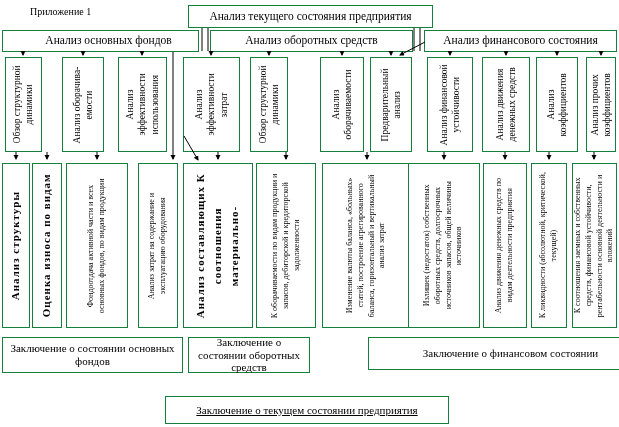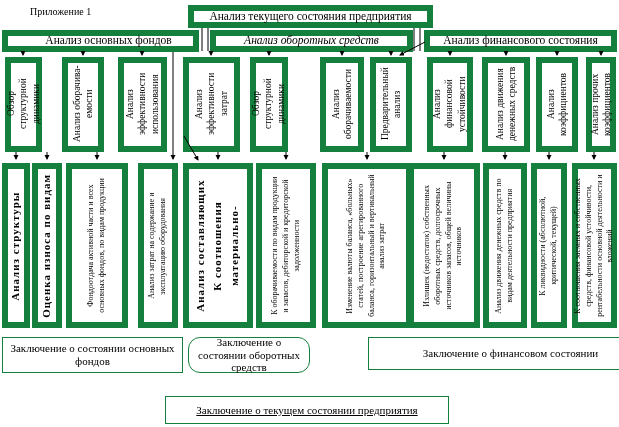--- a/index.html
+++ b/index.html
@@ -3,21 +3,21 @@
 <meta charset="utf-8">
 <style>
   * { margin:0; padding:0; box-sizing:border-box; }
   html,body { background:#fff; }
   #canvas {
     position:relative; width:619px; height:427px; background:#fff;
     font-family:"Liberation Serif","DejaVu Serif",serif; color:#000;
     overflow:hidden;
   }
   .hbox, .vbox {
-    position:absolute; border:6px solid #15803d; background:#fff;
+    position:absolute; border:1px solid #15803d; background:#fff;
     display:flex; align-items:center; justify-content:center;
     text-align:center;
   }
   .hbox { font-size:11.5px; line-height:1.15; padding:1px 3px; }
   .vtext {
     writing-mode:vertical-rl; transform:rotate(180deg);
     text-align:center; height:94%; line-height:1.3;
   }
   .topv  { font-size:9.5px; }
   .boldv { font-size:11px; font-weight:bold; letter-spacing:1px; line-height:1.55; }
@@ -33,21 +33,21 @@
 
   <div class="appendix">Приложение 1</div>
 
   <div class="hbox" style="left:188px;top:5px;width:245px;height:23px;">
     <span>Анализ текущего состояния предприятия</span>
   </div>
 
   <div class="hbox" style="left:2px;top:30px;width:197px;height:22px;padding-left:19px;">
     <span>Анализ основных фондов</span>
   </div>
-  <div class="hbox" style="left:210px;top:30px;width:203px;height:22px;font-style:italic;">
+  <div class="hbox" style="left:210px;top:30px;width:203px;height:22px;">
     <span>Анализ оборотных средств</span>
   </div>
   <div class="hbox" style="left:424px;top:30px;width:193px;height:22px;">
     <span>Анализ финансового состояния</span>
   </div>
 
   <div class="vbox" style="left:5px;top:57px;width:37px;height:95px;">
     <span class="vtext topv">Обзор структурной динамики</span>
   </div>
   <div class="vbox" style="left:62px;top:57px;width:42px;height:95px;">
@@ -115,21 +115,21 @@
   <div class="vbox" style="left:531px;top:163px;width:36px;height:165px;">
     <span class="vtext smallv">К ликвидности (абсолютной, критической, текущей)</span>
   </div>
   <div class="vbox" style="left:572px;top:163px;width:45px;height:165px;">
     <span class="vtext smallv">К соотношения заемных и собственных средств, финансовой устойчивости, рентабельности основной деятельности и вложений</span>
   </div>
 
   <div class="hbox concl" style="left:2px;top:337px;width:181px;height:36px;">
     <span>Заключение о состоянии основных фондов</span>
   </div>
-  <div class="hbox concl" style="left:188px;top:337px;width:122px;height:36px;border-radius:12px;">
+  <div class="hbox concl" style="left:188px;top:337px;width:122px;height:36px;">
     <span>Заключение о состоянии оборотных средств</span>
   </div>
   <div class="hbox concl" style="left:332px;top:337px;width:285px;height:33px;margin-left:36px;">
     <span>Заключение о финансовом состоянии</span>
   </div>
 
   <div class="hbox concl" style="left:165px;top:396px;width:284px;height:28px;text-decoration:underline;">
     <span>Заключение о текущем  состоянии предприятия</span>
   </div>
 

